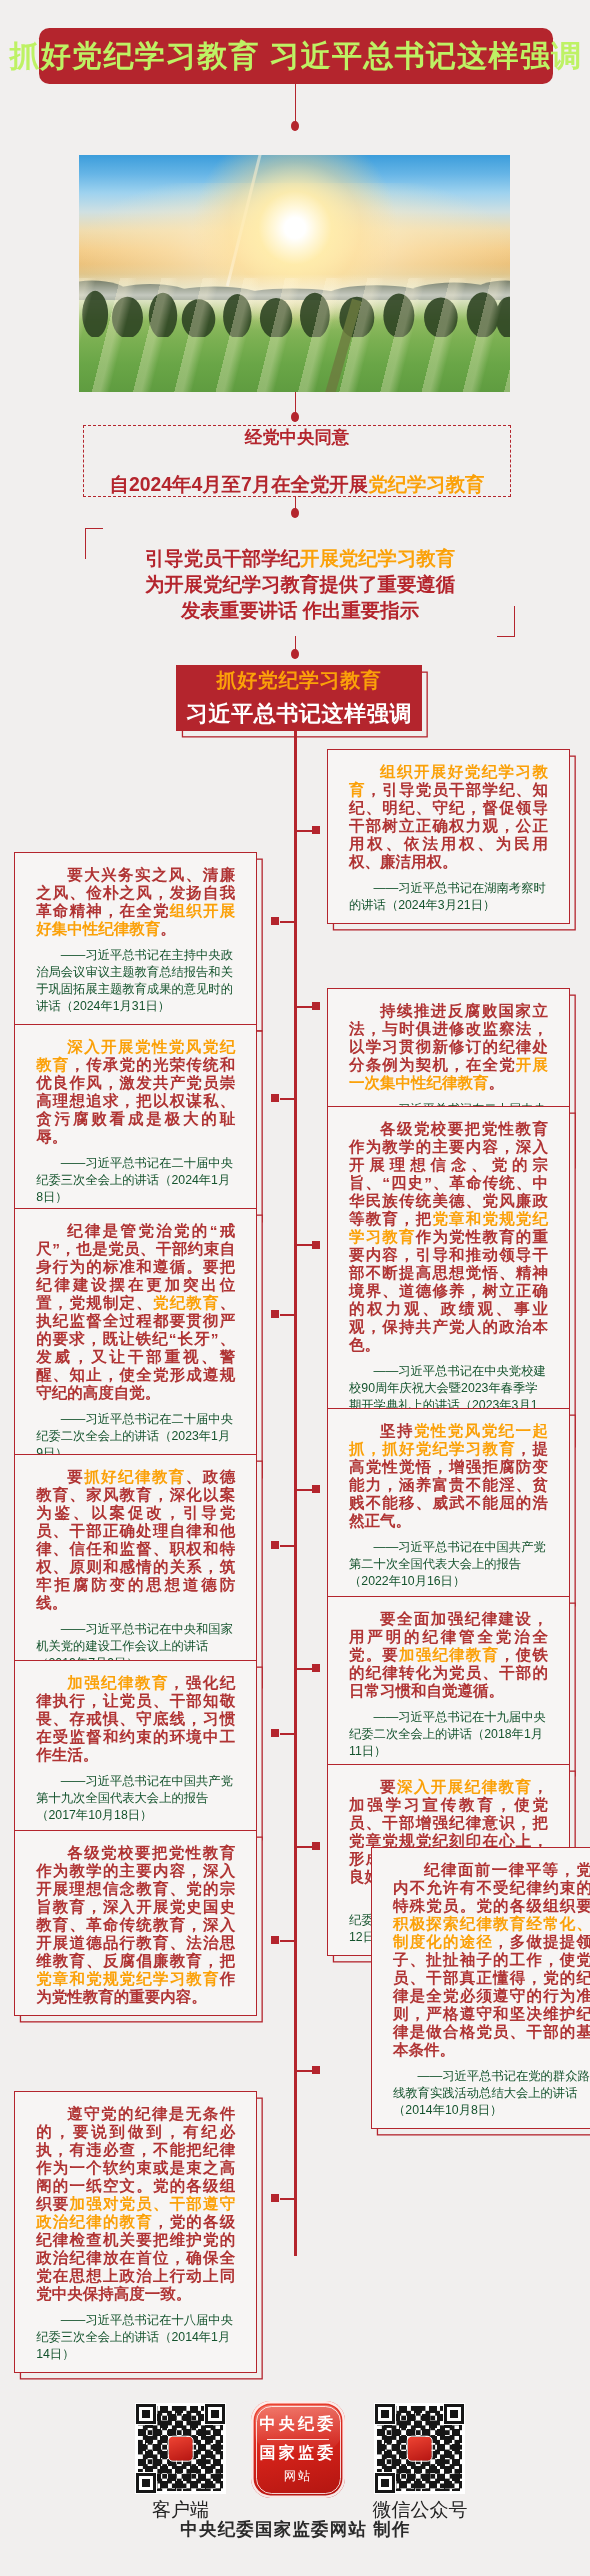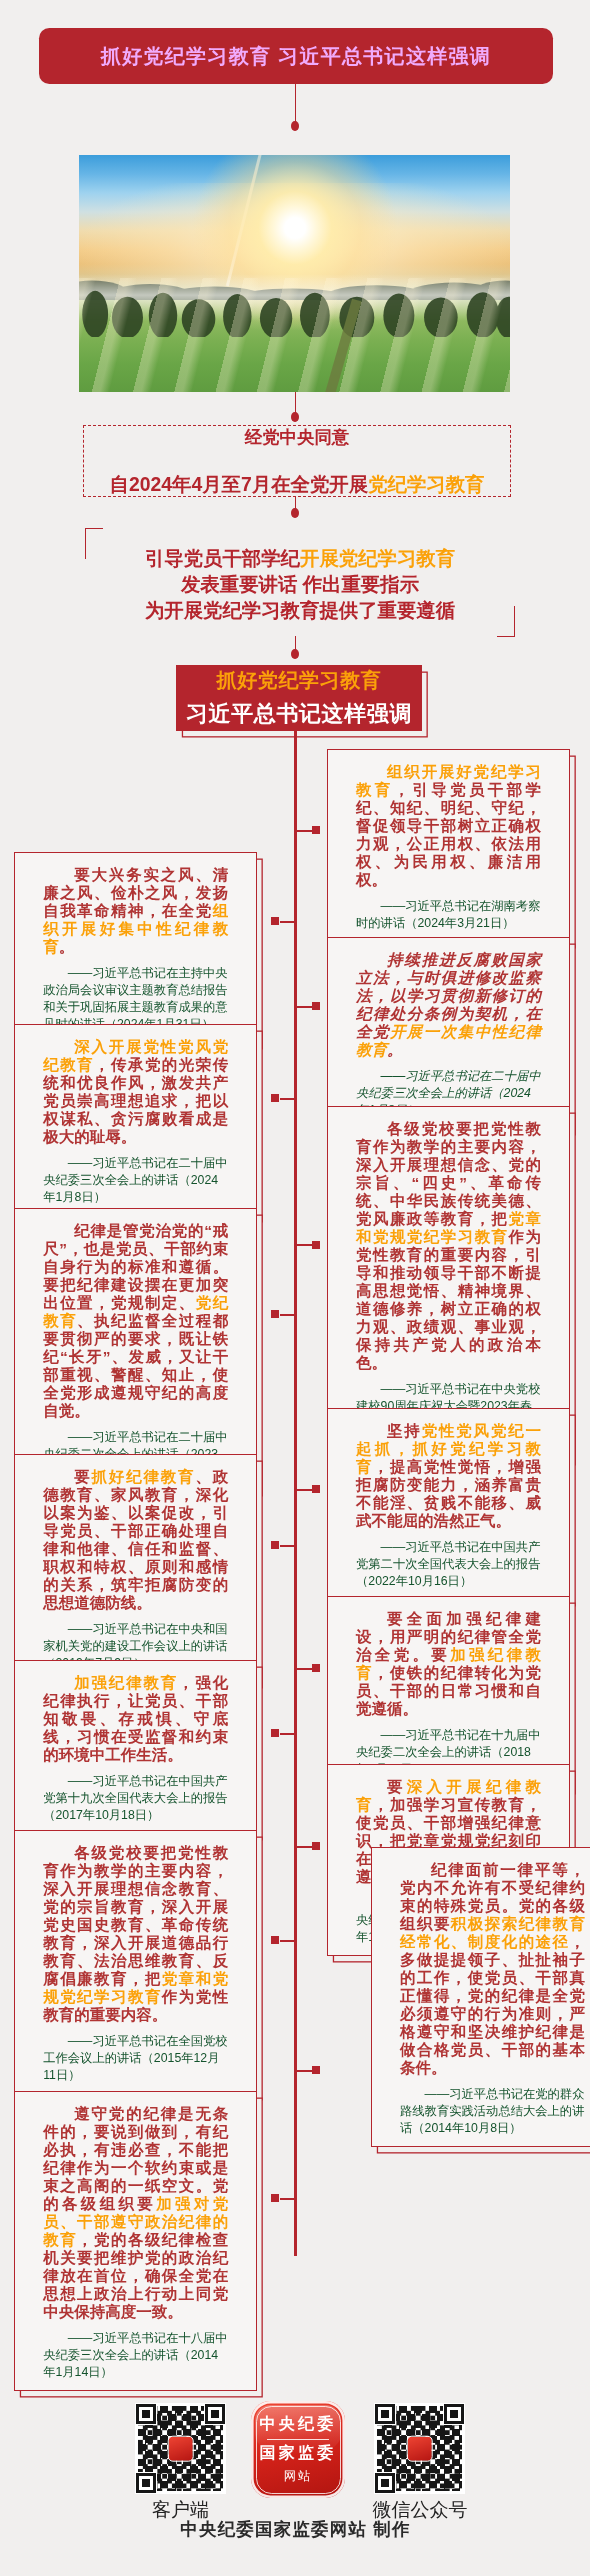--- a/index.html
+++ b/index.html
@@ -2,21 +2,21 @@
 <html style="font-size:10.3px"><head>
 <meta charset="utf-8">
 <style>
   html,body{margin:0;padding:0;background:#f1efee;}
   .canvas{position:relative;width:591px;height:2576px;margin:0 auto;background:#f1efee;
           font-family:"Liberation Sans","DejaVu Sans",sans-serif;overflow:hidden;}
 
   
   .banner{position:absolute;left:39px;top:28.4px;width:514px;height:56px;background:#b4252d;
           border-radius:10.3px;display:flex;align-items:center;justify-content:center;}
-  .banner span{color:#f0abfc;font-size:20px;font-weight:bold;letter-spacing:1.3px;white-space:nowrap;text-align:right;}
+  .banner span{color:#bef264;font-size:30px;font-weight:bold;letter-spacing:1.3px;white-space:nowrap;text-align:right;}
 
   
   .vline{position:absolute;left:295px;width:1.3px;background:#b4252d;}
   .dot{position:absolute;left:291px;width:7.8px;height:10.3px;border-radius:50%;background:#b4252d;}
 
   
   .photo{position:absolute;left:79px;top:155px;width:431px;height:237px;overflow:hidden;
     background:linear-gradient(180deg,#3c9ddb 0%,#66b5e6 8%,#9ed2ef 16%,#cfe0e2 24%,
       #f0dcae 32%,#f4cd8a 40%,#ecc27c 46%,#d9c894 53%,#b5c47f 60%,
       #93bc62 68%,#7bb052 78%,#6aa647 88%,#5f9c40 100%);}
@@ -56,21 +56,21 @@
   .headline{position:absolute;left:176px;top:665px;width:246px;height:66px;background:#b4252d;
     box-shadow:5.8px 6.5px 0 -1.3px #f1efee,5.8px 6.5px 0 0 #b4252d;
     display:flex;flex-direction:column;align-items:center;justify-content:center;gap:4.5px;}
   .headline .l1{color:#fba109;font-size:20px;font-weight:bold;letter-spacing:0.6px;}
   .headline .l2{color:#ffffff;font-size:22px;font-weight:bold;letter-spacing:0.6px;}
 
   
   .center-line{position:absolute;left:294px;top:731px;width:2.6px;height:1525px;background:#b4252d;}
   .quote-box{position:absolute;width:243px;background:#f7f5f4;border:1.9px solid #b4252d;
     box-shadow:5.8px 6.5px 0 -1.3px #f1efee,5.8px 6.5px 0 0 #b4252d;
-    padding:13px 28px 9px;box-sizing:border-box;}
+    padding:13px 21px 9px;box-sizing:border-box;}
   .quote-box.left{left:14.2px;}
   .quote-box.right{left:327px;}
   .quote-text{margin:0;font-size:15.5px;line-height:18px;font-weight:bold;color:#b03434;
     text-indent:2em;text-align:justify;}
   .quote-attr{margin:9px 0 0;font-size:12.3px;line-height:17px;color:#14532d;text-indent:2em;}
   .connector{position:absolute;height:1.9px;background:#b4252d;}
   .connector-sq{position:absolute;width:8.4px;height:8.4px;background:#b4252d;}
 
   
   .qr{position:absolute;width:85px;height:85px;background:
@@ -152,22 +152,22 @@
   <div class="approval">
     <div class="l1">经党中央同意</div>
     <div class="l2"><span>自2024年4月至7月在全党开展</span><span class="hl">党纪学习教育</span></div>
   </div>
   <div class="vline" style="top:497px;height:11.6px;"></div>
   <div class="dot" style="top:508px;"></div>
 
   <div class="remark">
     <div class="remark-lines">
       <div><span>引导党员干部学纪</span><span class="hl">开展党纪学习教育</span></div>
+      <div>为开展党纪学习教育提供了重要遵循</div>
       <div>发表重要讲话 作出重要指示</div>
-      <div>为开展党纪学习教育提供了重要遵循</div>
     </div>
   </div>
   <div class="vline" style="top:636px;height:14.2px;"></div>
   <div class="dot" style="top:649px;"></div>
 
   <div class="headline">
     <div class="l1">抓好党纪学习教育</div>
     <div class="l2">习近平总书记这样强调</div>
   </div>
 
@@ -178,21 +178,21 @@
         <p class="quote-attr">——习近平总书记在湖南考察时的讲话（2024年3月21日）</p>
       </div>
       <div class="connector" style="top: 830px; left: 297px; width: 15.5px;"></div>
       <div class="connector-sq" style="top: 826px; left: 312px;"></div>
       <div class="quote-box left" style="top: 852px;">
         <p class="quote-text"><span>要大兴务实之风、清廉之风、俭朴之风，发扬自我革命精神，在全党</span><span class="hl">组织开展好集中性纪律教育</span><span>。</span></p>
         <p class="quote-attr">——习近平总书记在主持中央政治局会议审议主题教育总结报告和关于巩固拓展主题教育成果的意见时的讲话（2024年1月31日）</p>
       </div>
       <div class="connector" style="top: 921px; left: 280px; width: 14.2px;"></div>
       <div class="connector-sq" style="top: 917px; left: 271px;"></div>
-      <div class="quote-box right" style="top: 937px; font-style: italic;">
+      <div class="quote-box right" style="top: 988px;">
         <p class="quote-text"><span>持续推进反腐败国家立法，与时俱进修改监察法，以学习贯彻新修订的纪律处分条例为契机，在全党</span><span class="hl">开展一次集中性纪律教育</span><span>。</span></p>
         <p class="quote-attr">——习近平总书记在二十届中央纪委三次全会上的讲话（2024年1月8日）</p>
       </div>
       <div class="connector" style="top: 1006px; left: 297px; width: 15.5px;"></div>
       <div class="connector-sq" style="top: 1002px; left: 312px;"></div>
       <div class="quote-box left" style="top: 1024px;">
         <p class="quote-text"><span class="hl">深入开展党性党风党纪教育</span><span>，传承党的光荣传统和优良作风，激发共产党员崇高理想追求，把以权谋私、贪污腐败看成是极大的耻辱。</span></p>
         <p class="quote-attr">——习近平总书记在二十届中央纪委三次全会上的讲话（2024年1月8日）</p>
       </div>
       <div class="connector" style="top: 1098px; left: 280px; width: 14.2px;"></div>
@@ -234,21 +234,20 @@
       <div class="connector" style="top: 1733px; left: 280px; width: 14.2px;"></div>
       <div class="connector-sq" style="top: 1729px; left: 271px;"></div>
       <div class="quote-box right" style="top: 1764px;">
         <p class="quote-text"><span>要</span><span class="hl">深入开展纪律教育</span><span>，加强学习宣传教育，使党员、干部增强纪律意识，把党章党规党纪刻印在心上，形成尊崇党章、遵守党纪的良好习惯。</span></p>
         <p class="quote-attr">——习近平总书记在十八届中央纪委六次全会上的讲话（2016年1月12日）</p>
       </div>
       <div class="connector" style="top: 1846px; left: 297px; width: 15.5px;"></div>
       <div class="connector-sq" style="top: 1842px; left: 312px;"></div>
       <div class="quote-box left" style="top: 1830px;">
         <p class="quote-text"><span>各级党校要把党性教育作为教学的主要内容，深入开展理想信念教育、党的宗旨教育，深入开展党史国史教育、革命传统教育，深入开展道德品行教育、法治思维教育、反腐倡廉教育，把</span><span class="hl">党章和党规党纪学习教育</span><span>作为党性教育的重要内容。</span></p>
-        <p class="quote-attr">——习近平总书记在全国党校工作会议上的讲话（2015年12月11日）</p>
       </div>
       <div class="connector" style="top: 1940px; left: 280px; width: 14.2px;"></div>
       <div class="connector-sq" style="top: 1936px; left: 271px;"></div>
       <div class="quote-box right" style="top: 1847px; margin-left: 44px;">
         <p class="quote-text"><span>纪律面前一律平等，党内不允许有不受纪律约束的特殊党员。党的各级组织要</span><span class="hl">积极探索纪律教育经常化、制度化的途径</span><span>，多做提提领子、扯扯袖子的工作，使党员、干部真正懂得，党的纪律是全党必须遵守的行为准则，严格遵守和坚决维护纪律是做合格党员、干部的基本条件。</span></p>
         <p class="quote-attr">——习近平总书记在党的群众路线教育实践活动总结大会上的讲话（2014年10月8日）</p>
       </div>
       <div class="connector" style="top: 2070px; left: 297px; width: 15.5px;"></div>
       <div class="connector-sq" style="top: 2066px; left: 312px;"></div>
       <div class="quote-box left" style="top: 2091px;">

